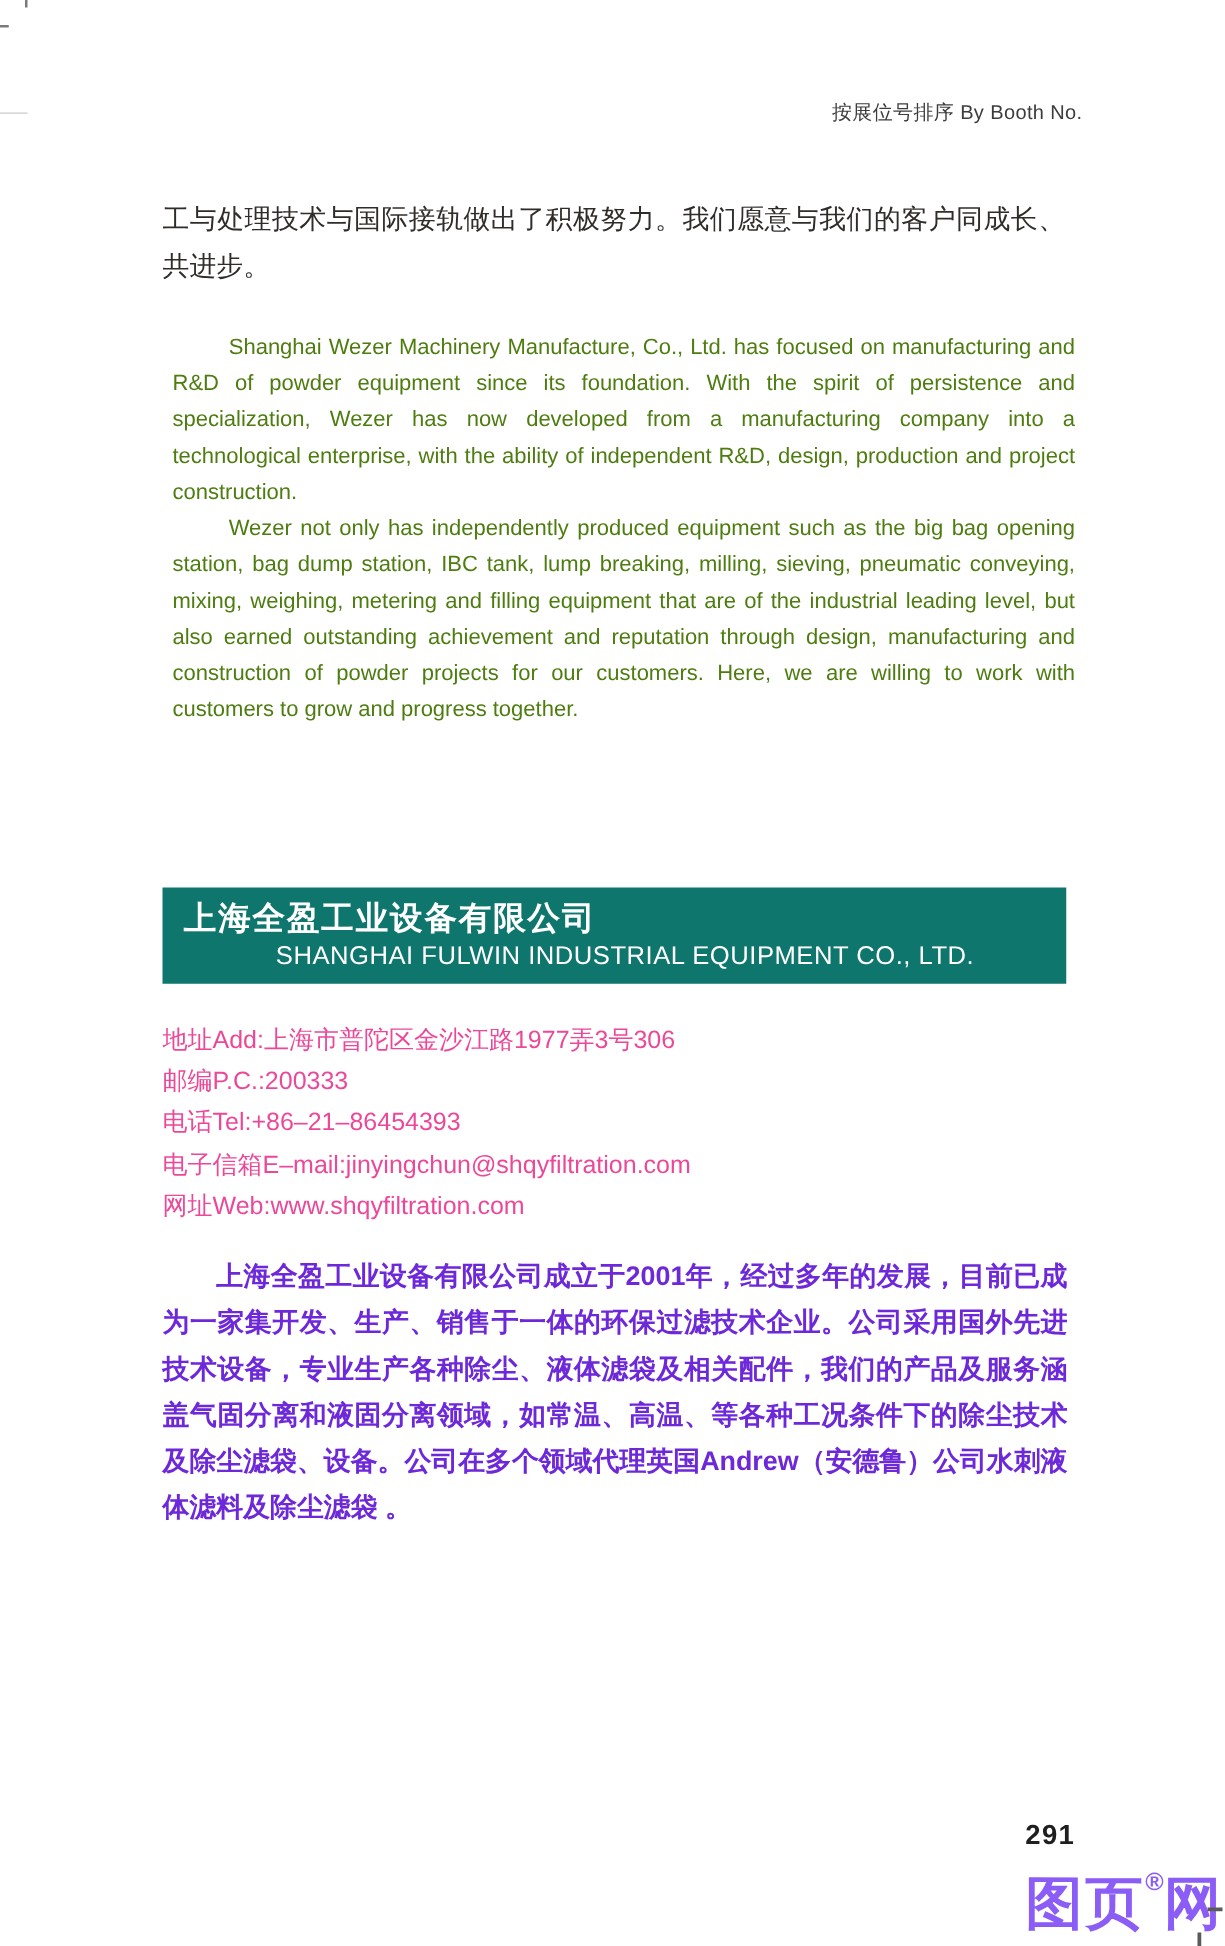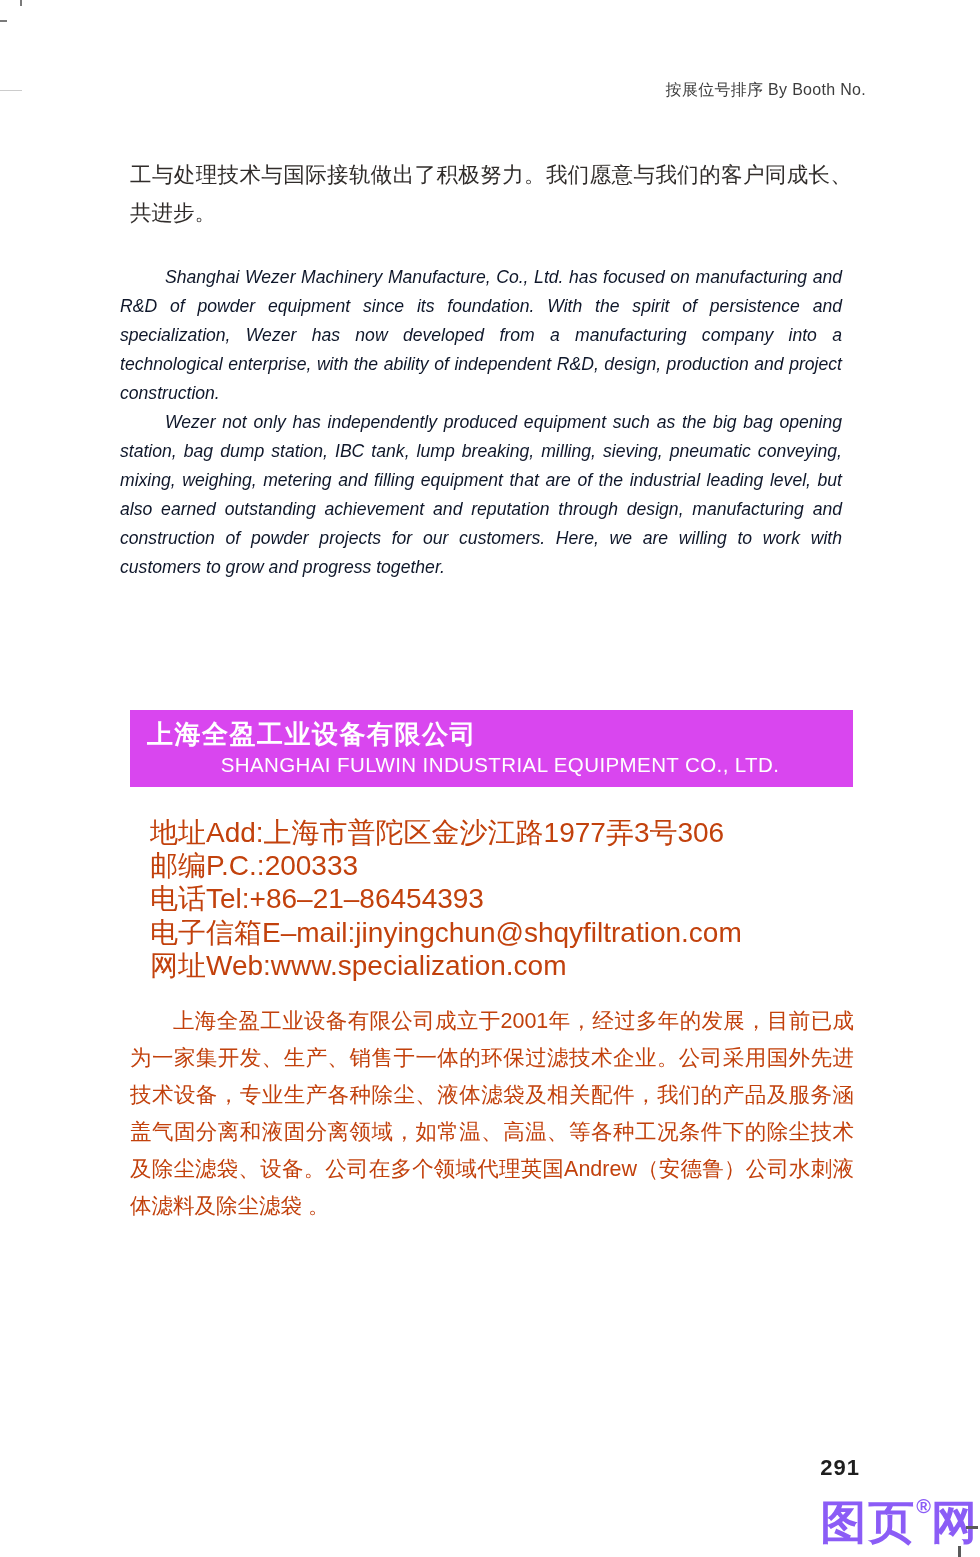--- a/index.html
+++ b/index.html
@@ -10,38 +10,38 @@
   }
   .page-header{
     position:absolute;top:80px;left:144px;width:722px;
     text-align:right;font-size:16px;color:#3c3c3c;letter-spacing:.3px;
   }
   .cont-zh{
     position:absolute;top:156px;left:130px;width:722px;
     font-size:21.5px;line-height:38px;text-align:justify;color:#302c2a;
   }
   .en-block{
-    position:absolute;top:263px;left:120px;width:722px;
-    font-size:17.6px;line-height:29px;color:#0f172a;font-style:italic;
+    position:absolute;top:263px;left:138px;width:722px;
+    font-size:17.6px;line-height:29px;color:#4d7c0f;
   }
   .en-block p{margin:0;text-align:justify;text-indent:45px;}
   .banner{
     position:absolute;top:710px;left:130px;width:723px;height:77px;
-    background:#d946ef;color:#ffffff;box-sizing:border-box;padding:8px 0 0 17px;
+    background:#0f766e;color:#ffffff;box-sizing:border-box;padding:8px 0 0 17px;
   }
   .banner-zh{font-size:26px;font-weight:bold;line-height:33px;letter-spacing:1.5px;}
   .banner-en{font-size:20.5px;line-height:28px;letter-spacing:.4px;text-align:center;}
   .contacts{
     position:absolute;top:816px;left:130px;width:722px;
-    font-size:28px;line-height:33.2px;color:#c2410c;margin-left:20px;
+    font-size:20px;line-height:33.2px;color:#ec4899;
   }
   .contact-line{white-space:nowrap;}
   .profile-zh{
     position:absolute;top:1003px;left:130px;width:724px;
-    font-size:21.5px;line-height:37px;text-align:justify;text-indent:2em;color:#c2410c;
+    font-size:21.5px;line-height:37px;text-align:justify;text-indent:2em;color:#6d28d9;font-weight:bold;
   }
   .page-number{
     position:absolute;top:1455px;right:120px;
     font-size:22px;font-weight:bold;color:#1f1f1f;letter-spacing:1px;
   }
   .watermark{
     position:absolute;right:1px;bottom:0px;height:70px;
     font-weight:900;font-size:46px;line-height:70px;
     color:#8b5cf6;letter-spacing:2px;white-space:nowrap;
   }
@@ -71,21 +71,21 @@
 <div class="banner">
   <div class="banner-zh">上海全盈工业设备有限公司</div>
   <div class="banner-en">SHANGHAI FULWIN INDUSTRIAL EQUIPMENT CO., LTD.</div>
 </div>
 
 <div class="contacts">
   <div class="contact-line">地址Add:上海市普陀区金沙江路1977弄3号306</div>
   <div class="contact-line">邮编P.C.:200333</div>
   <div class="contact-line">电话Tel:+86–21–86454393</div>
   <div class="contact-line">电子信箱E–mail:jinyingchun@shqyfiltration.com</div>
-  <div class="contact-line">网址Web:www.specialization.com</div>
+  <div class="contact-line">网址Web:www.shqyfiltration.com</div>
 </div>
 
 <div class="profile-zh">上海全盈工业设备有限公司成立于2001年，经过多年的发展，目前已成为一家集开发、生产、销售于一体的环保过滤技术企业。公司采用国外先进技术设备，专业生产各种除尘、液体滤袋及相关配件，我们的产品及服务涵盖气固分离和液固分离领域，如常温、高温、等各种工况条件下的除尘技术及除尘滤袋、设备。公司在多个领域代理英国Andrew（安德鲁）公司水刺液体滤料及除尘滤袋 。</div>
 
 <div class="page-number">291</div>
 
 <div class="watermark">
   <span>图页</span><span class="reg">®</span><span>网</span>
 </div>
 

